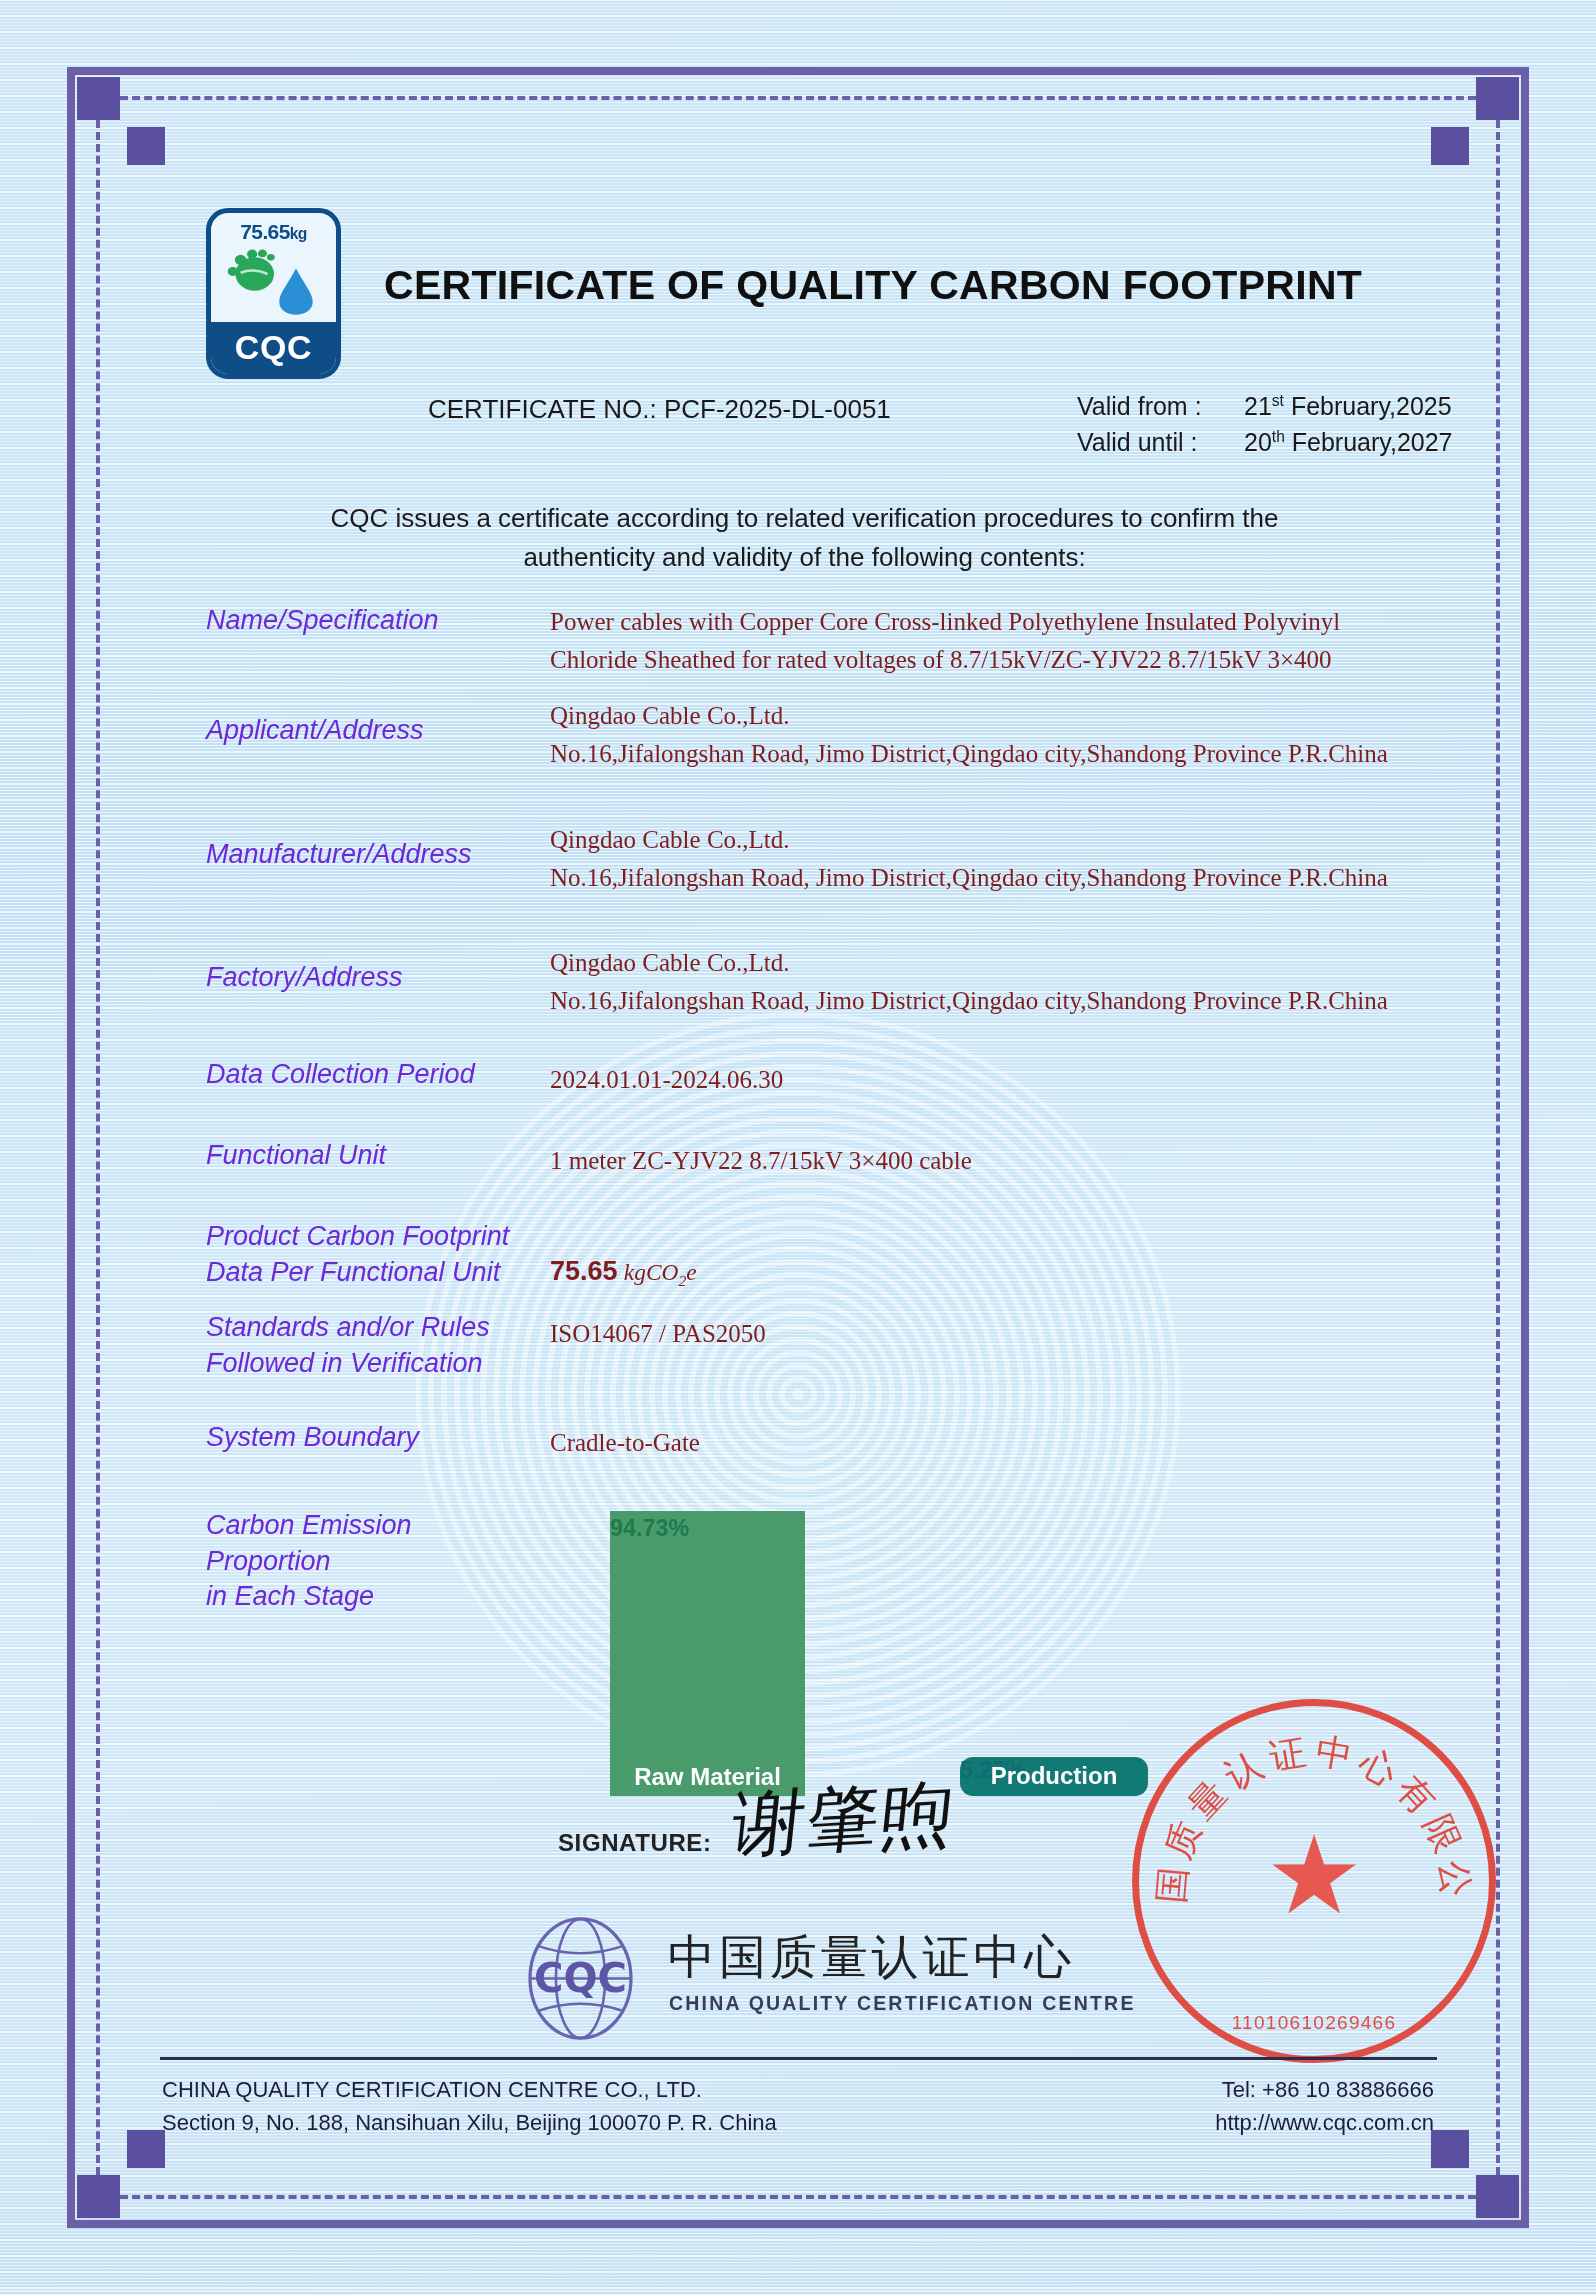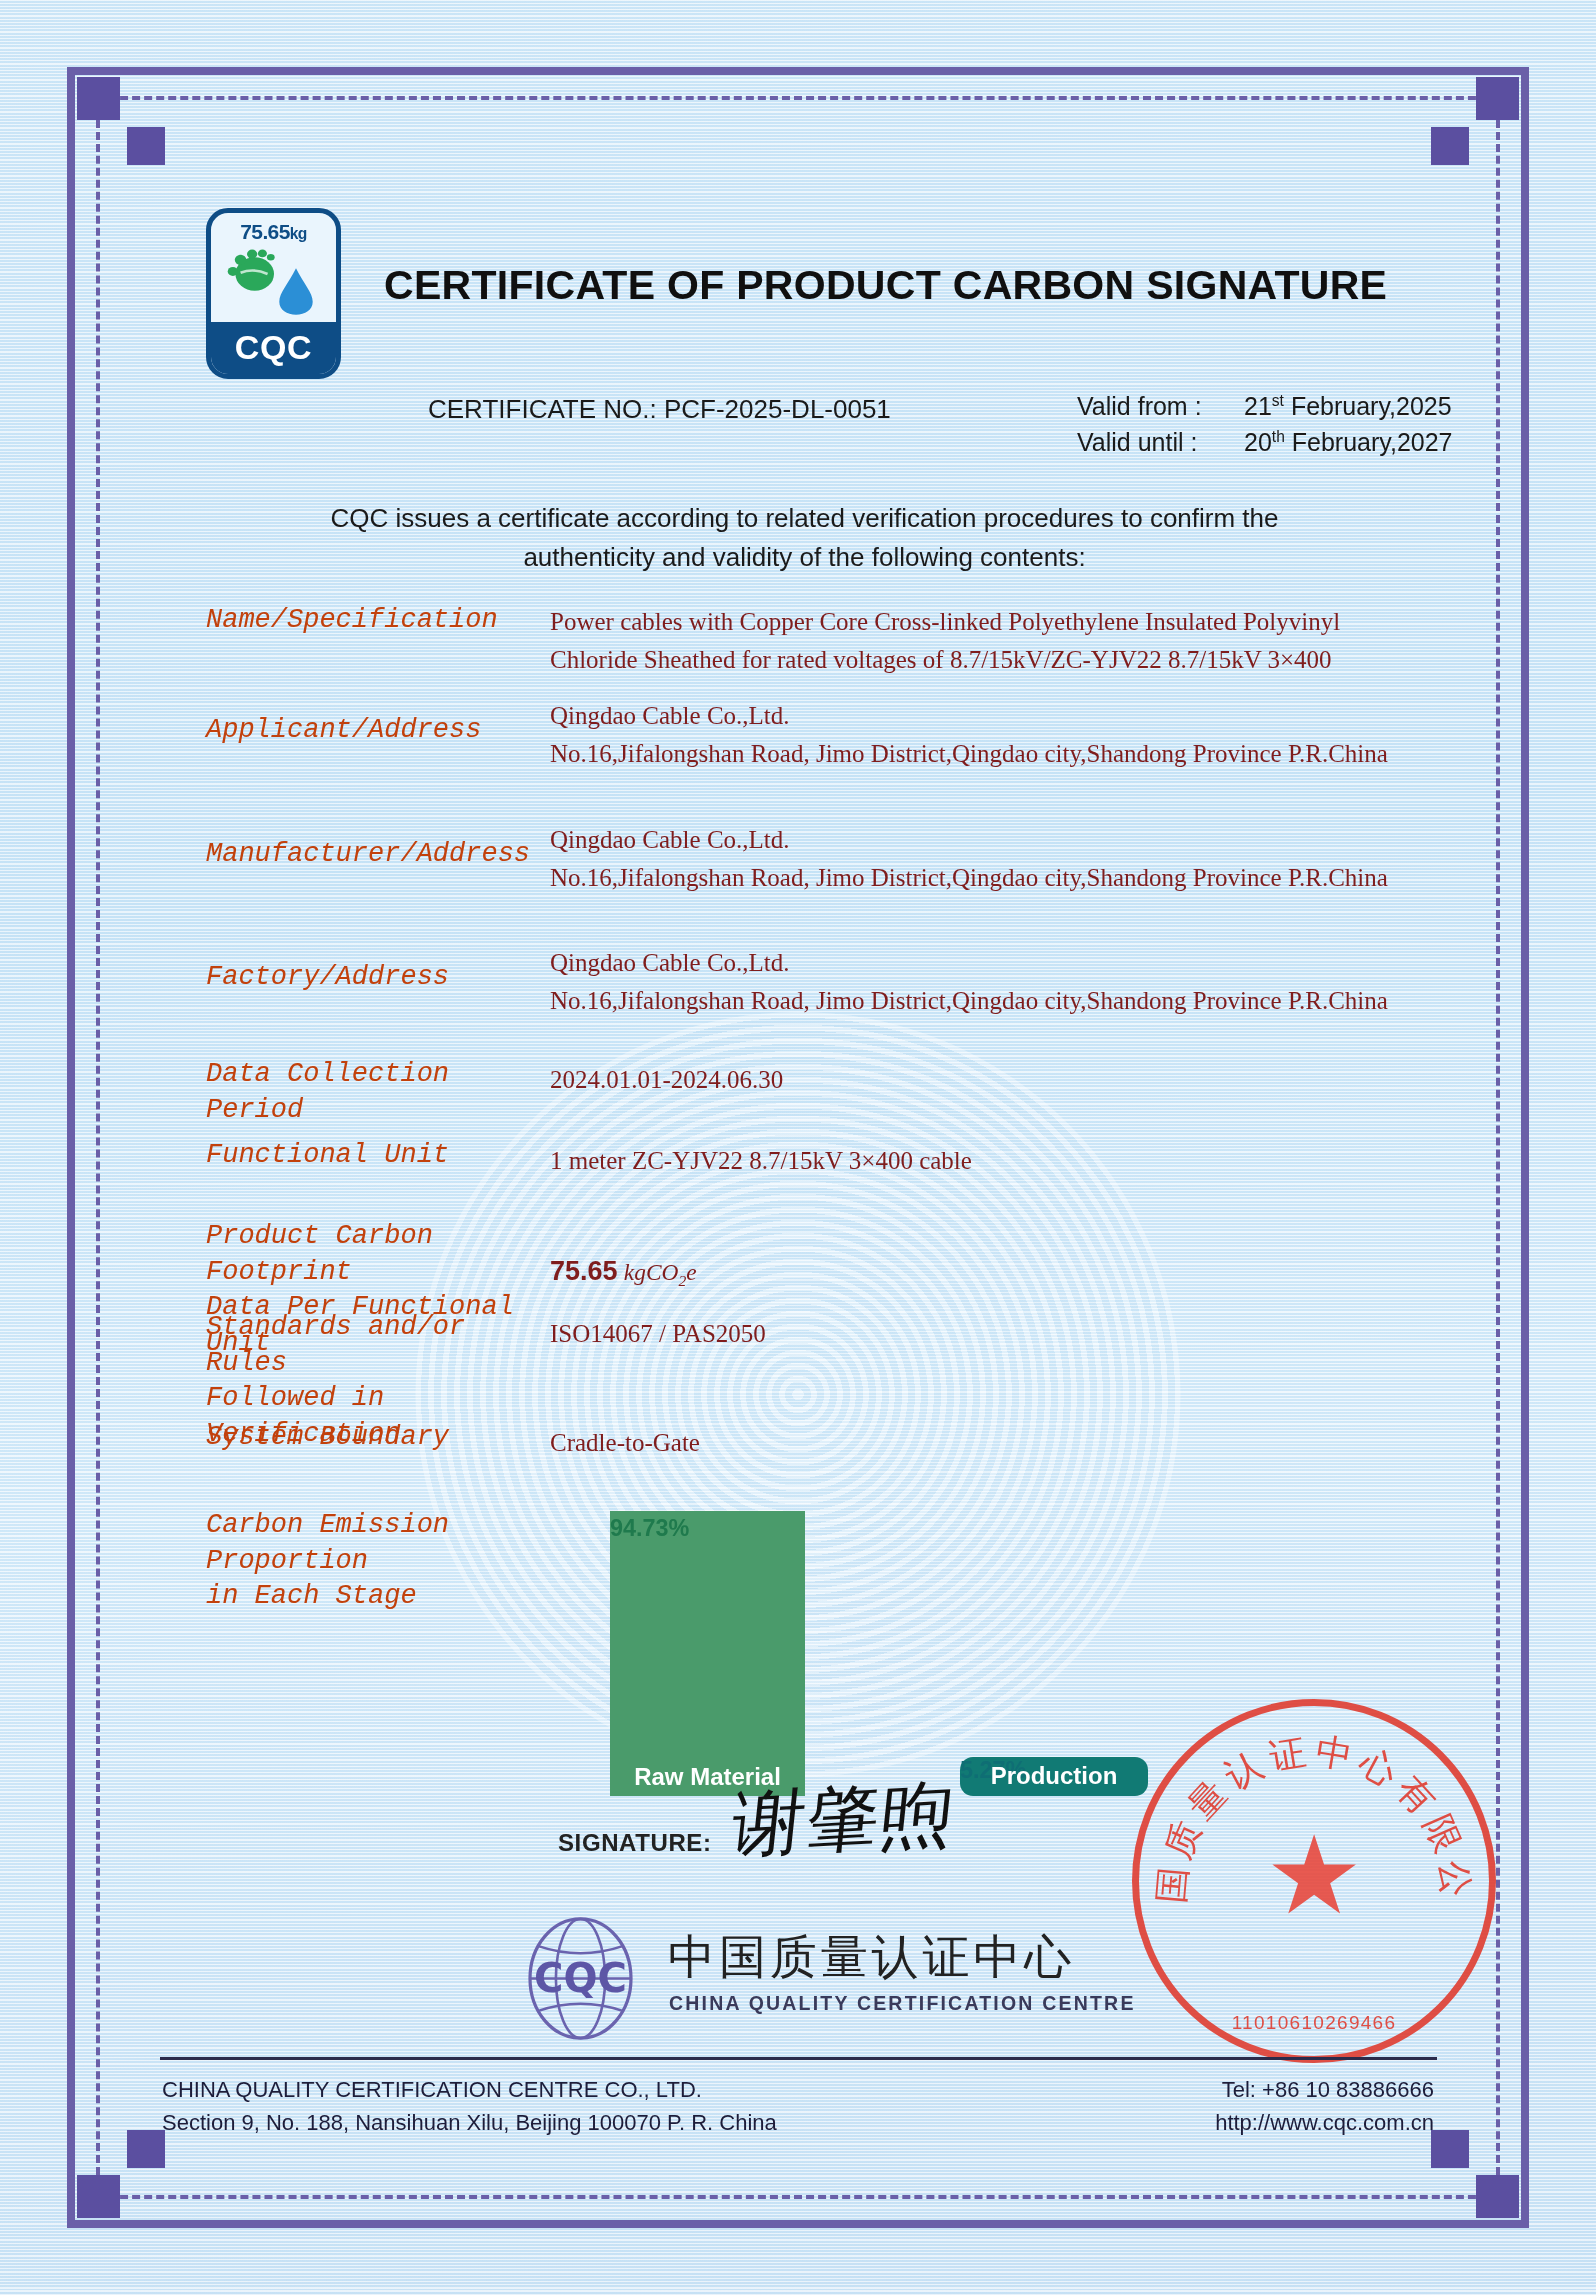--- a/index.html
+++ b/index.html
@@ -79,22 +79,22 @@
   .validity sup{font-size:15.6px;}
   .intro{
     position:absolute;left:195px;top:499px;width:1219px;
     text-align:center;font-size:26px;color:#1a1a1a;line-height:1.5;
   }
 
   
   .field{position:absolute;left:206px;width:1232px;}
   .field .lab{
     position:absolute;left:0;top:0;width:324px;
-    font-family:Liberation Mono, monospace;font-style:italic;
-    font-size:27px;color:#c2410c;line-height:1.32;
+    font-family:Liberation Sans, sans-serif;font-style:italic;
+    font-size:27px;color:#6d28d9;line-height:1.32;
   }
   .field .val{
     position:absolute;left:344px;top:0;width:889px;
     font-family:"Liberation Serif", serif;
     font-size:25px;color:#7f1d1d;line-height:1.5;
   }
   .val .big{font-family:"Liberation Sans",sans-serif;font-weight:bold;font-size:27px;}
   .val .unit{font-family:"Liberation Serif",serif;font-style:italic;font-size:23.4px;}
   .val .unit sub{font-size:15.6px;}
 
@@ -180,21 +180,21 @@
   </svg>
   <svg class="drop" viewBox="0 0 56 76">
     <path d="M28 2 C40 26 54 40 54 54 C54 67 42 74 28 74 C14 74 2 67 2 54 C2 40 16 26 28 2 Z" fill="#2b8fd6"></path>
   </svg>
   <div class="co2">
     <span>CO</span><sub>2</sub>
   </div>
   <div class="band">CQC</div>
 </div>
 
-<div class="title">CERTIFICATE OF PRODUCT CARBON SIGNATURE</div>
+<div class="title">CERTIFICATE OF QUALITY CARBON FOOTPRINT</div>
 <div class="certno">CERTIFICATE NO.: PCF-2025-DL-0051</div>
 
 <div class="validity">
   <div>
     <span class="lbl">Valid from :</span><span>21</span><sup>st</sup> <span>February,2025</span>
   </div>
   <div>
     <span class="lbl">Valid until :</span><span>20</span><sup>th</sup> <span>February,2027</span>
   </div>
 </div>

